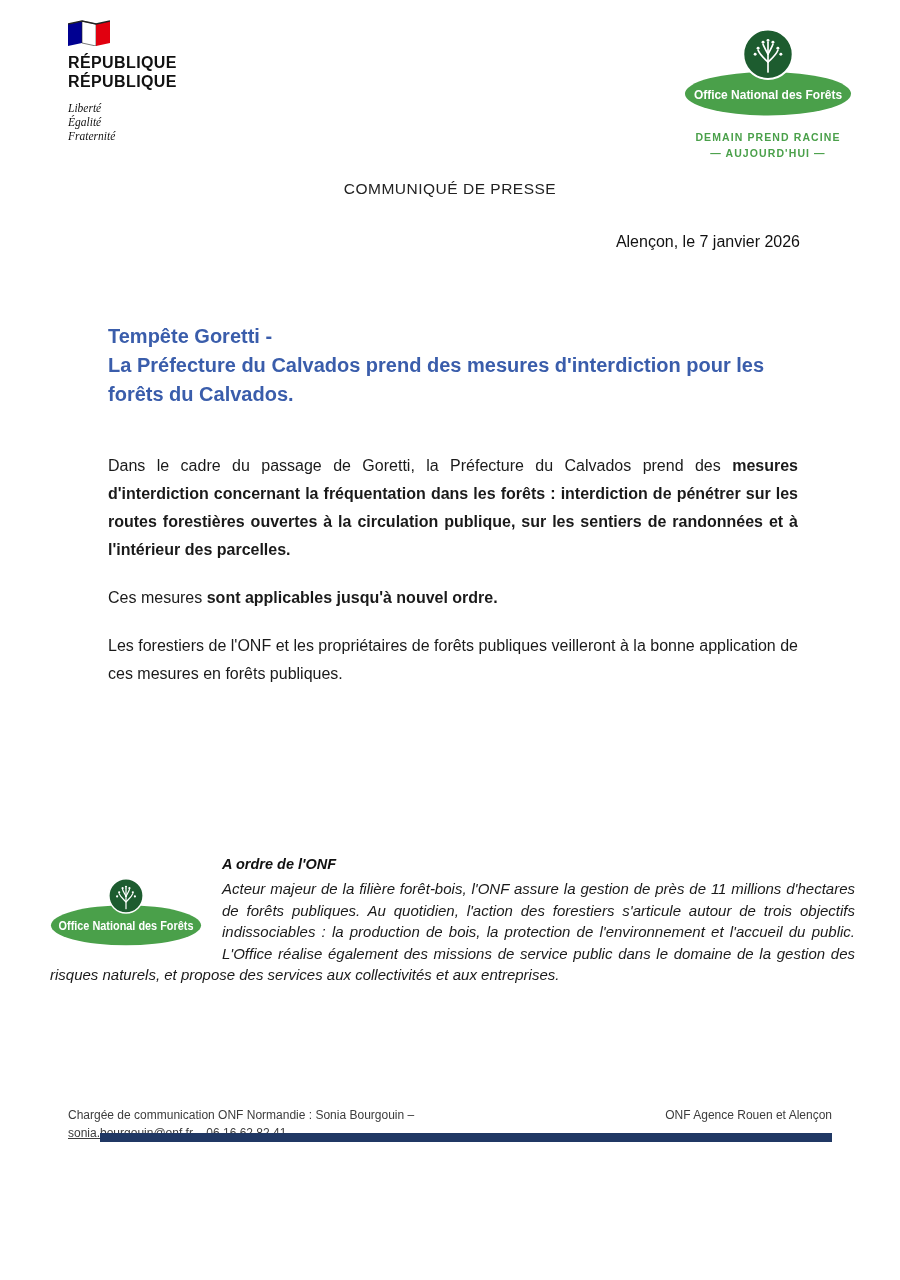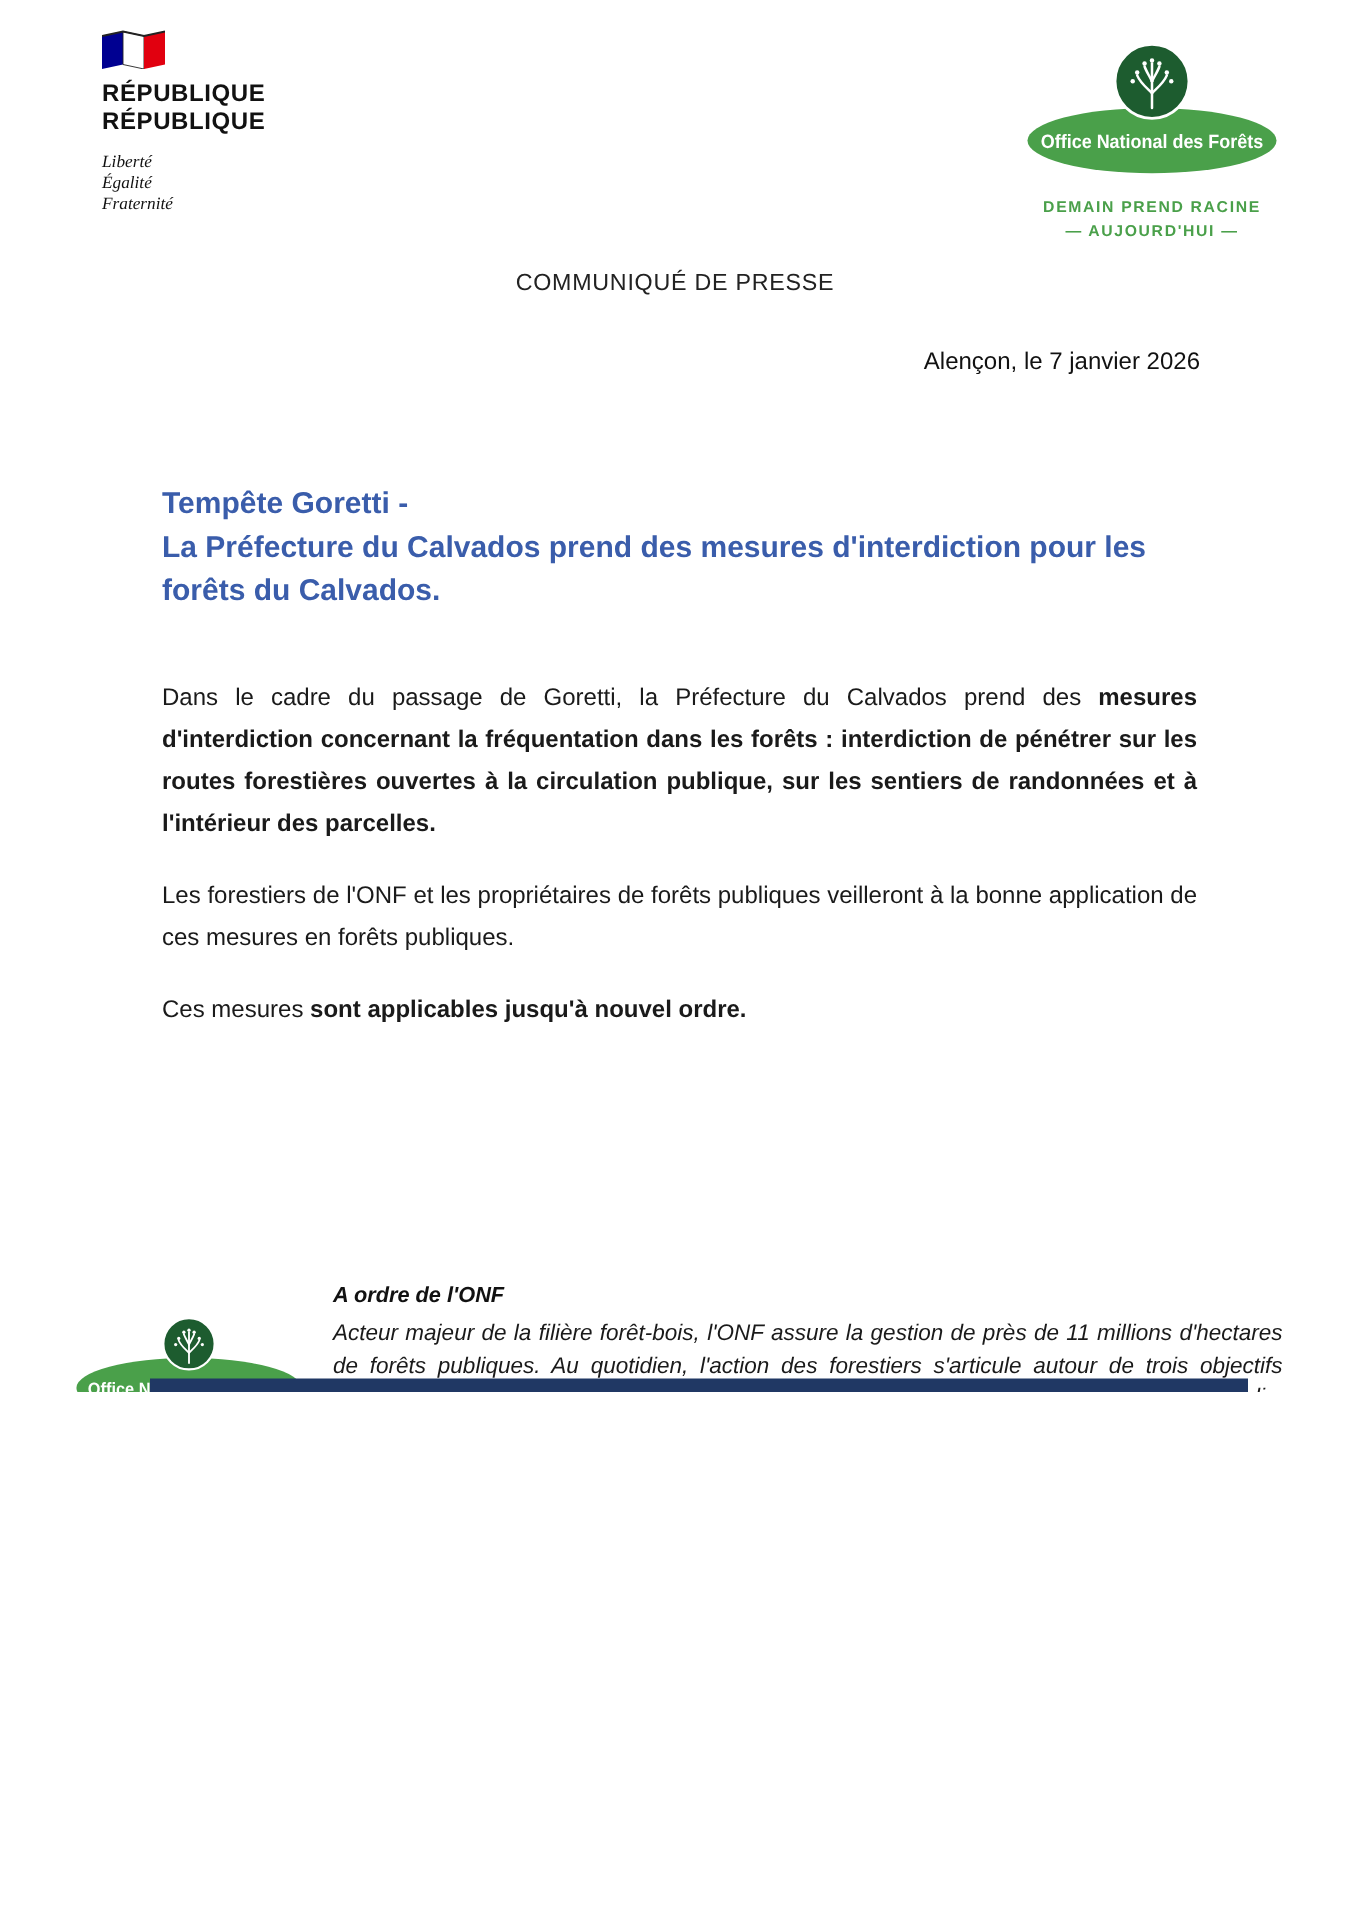--- a/index.html
+++ b/index.html
@@ -1,19 +1,19 @@
 <!DOCTYPE html>
 <html lang="fr" style="--title-blue: #3a5dab; --onf-green: #4aa04a; --onf-dark-green: #1d5c2f; --tagline-green: #4aa04a; --flag-blue: #000091; --flag-red: #e1000f; --bar-navy: #203864;"><head>
 <meta charset="utf-8">
 <style>
   * { margin:0; padding:0; box-sizing:border-box; }
   html, body { background:#ffffff; }
   .page {
     position:relative;
-    width:900px; height:928px;
+    width:900px; height:1142px;
     margin:0 auto;
     background:#ffffff;
     font-family:"Liberation Sans", sans-serif;
     color:#1a1a1a;
     overflow:hidden;
   }
 
   
   .header {
     display:flex; justify-content:space-between; align-items:flex-start;
@@ -146,22 +146,22 @@
   <div class="dateline">Alençon, le 7 janvier 2026</div>
 
   <h1 class="title">
     <span class="t-line">Tempête Goretti -</span>
     <span class="t-line">La Préfecture du Calvados prend des mesures d'interdiction pour les</span>
     <span class="t-line">forêts du Calvados.</span>
   </h1>
 
   <div class="body">
     <p><span>Dans le cadre du passage de Goretti, la Préfecture du Calvados prend des </span><strong>mesures d'interdiction concernant la fréquentation dans les forêts : interdiction de pénétrer sur les routes forestières ouvertes à la circulation publique, sur les sentiers de randonnées et à l'intérieur des parcelles.</strong></p>
+    <p><span>Ces mesures </span><strong>sont applicables jusqu'à nouvel ordre.</strong></p>
     <p>Les forestiers de l'ONF et les propriétaires de forêts publiques veilleront à la bonne application de ces mesures en forêts publiques.</p>
-    <p><span>Ces mesures </span><strong>sont applicables jusqu'à nouvel ordre.</strong></p>
   </div>
 
   <section class="about">
     <div class="about-logo">
       <svg width="152" height="72" viewBox="0 0 160 72" aria-hidden="true">
         <ellipse cx="80" cy="50" rx="79" ry="21" fill="var(--onf-green,#4aa04a)"></ellipse>
         <circle cx="80" cy="19" r="18" fill="var(--onf-dark-green,#1d5c2f)" stroke="#ffffff" stroke-width="1.5"></circle>
         <g transform="translate(80,21) scale(0.72)" stroke="#ffffff" stroke-width="1.8" fill="none" stroke-linecap="round">
           <path d="M0 16 L0 -2"></path>
           <path d="M0 6 C -4 2 -8 -1 -10 -6"></path>
@@ -179,15 +179,22 @@
           <circle cx="-13" cy="-2" r="1.6"></circle>
             <circle cx="13" cy="-2" r="1.6"></circle>
         </g>
         <text x="80" y="55" text-anchor="middle" fill="#ffffff" font-size="12.5" font-weight="bold" font-family="Liberation Sans, sans-serif" textLength="142" lengthAdjust="spacingAndGlyphs">Office National des Forêts</text>
       </svg>
     </div>
     <h3 class="about-heading">A ordre de l'ONF</h3>
     <p class="about-text">Acteur majeur de la filière forêt-bois, l'ONF assure la gestion de près de 11 millions d'hectares de forêts publiques. Au quotidien, l'action des forestiers s'articule autour de trois objectifs indissociables : la production de bois, la protection de l'environnement et l'accueil du public. L'Office réalise également des missions de service public dans le domaine de la gestion des risques naturels, et propose des services aux collectivités et aux entreprises.</p>
   </section>
 
+  <footer class="footer">
+    <div class="footer-left">
+      <div>Chargée de communication ONF Normandie : Sonia Bourgouin –</div>
+      <div><a class="email">sonia.bourgouin@onf.fr</a><span> – 06 16 62 82 41</span></div>
+    </div>
+    <div class="footer-right">ONF Agence Rouen et Alençon</div>
+  </footer>
 
   <div class="bottom-bar"></div>
 </div>
 
 </body></html>

